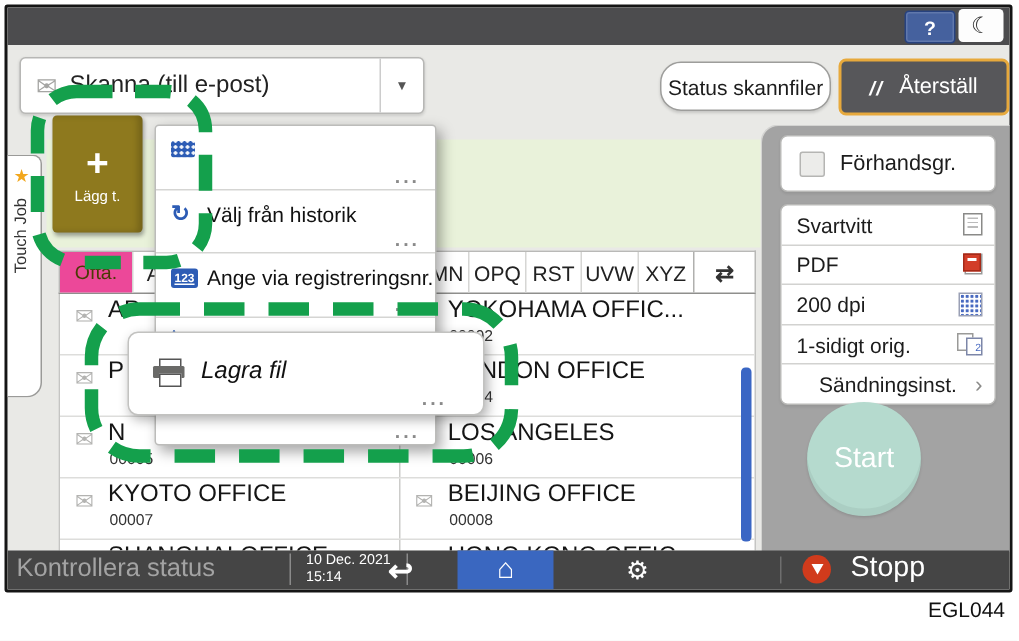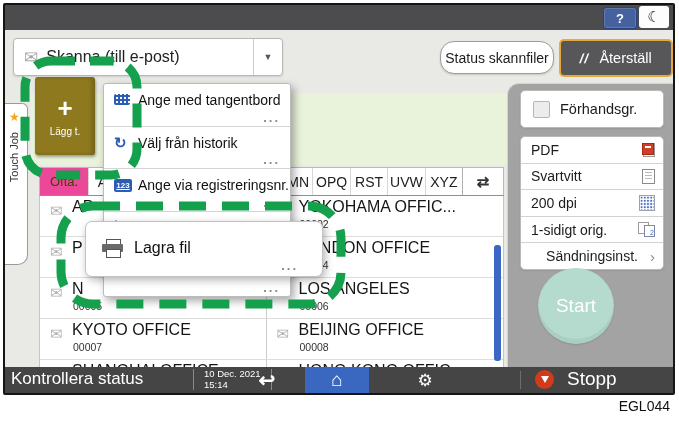--- a/index.html
+++ b/index.html
@@ -79,28 +79,28 @@
   .ic-num{width:18px;height:13px;background:#2d5cb5;border-radius:2px;color:#fff;font-size:8px;font-weight:bold;display:flex;align-items:center;justify-content:center;text-decoration:underline;}
   .ic-search{position:relative;width:10px;height:10px;border:2.5px solid #2d5cb5;border-radius:50%;}
   .ic-search::after{content:"";position:absolute;right:-3px;bottom:-4px;width:3px;height:7px;background:#2d5cb5;transform:rotate(-45deg);}
   
   .ic-print{position:relative;width:22px;height:18px;}
   .ic-print .pp{position:absolute;left:4px;top:0;width:13px;height:5px;border:1.5px solid #555;background:#fff;}
   .ic-print .pb{position:absolute;left:0;top:5px;width:21px;height:8px;background:#6a6a68;border-radius:1px;}
   .ic-print .po{position:absolute;left:4px;top:10px;width:13px;height:7px;border:1px solid #555;background:#fff;}
   
   .callout{position:absolute;left:80px;top:216px;width:238px;height:56px;background:#fff;border:1px solid #c2c2c0;border-radius:7px;box-shadow:2px 3px 8px rgba(0,0,0,.3);z-index:50;box-sizing:border-box;}
-  .callout .clbl{position:absolute;left:48px;top:17px;font-size:16px;color:#111;}
+  .callout .clbl{position:absolute;left:48px;top:17px;font-size:16px;color:#111;font-style:italic;}
   .callout .cic{position:absolute;left:16px;top:17px;}
   .callout .more{position:absolute;right:24px;bottom:3px;color:#8a8a8a;font-size:13px;font-weight:bold;letter-spacing:2px;}
   
   .hl{position:absolute;z-index:60;pointer-events:none;}
   
   .bottombar{position:absolute;left:0;top:362px;width:668px;height:26px;background:#454545;z-index:70;}
-  .bb-status{position:absolute;left:6px;top:2px;font-size:17px;color:#ffffff;}
+  .bb-status{position:absolute;left:6px;top:2px;font-size:17px;color:#a3a3a3;}
   .bb-date{position:absolute;left:188px;top:2px;padding:0 10px;height:21px;border-left:1px solid #8a8a8a;border-right:1px solid #8a8a8a;color:#fff;font-size:9.5px;line-height:1.15;}
   .bb-back{position:absolute;left:242px;top:0px;width:40px;height:26px;color:#fff;font-size:20px;font-weight:bold;display:flex;align-items:center;justify-content:center;}
   .bb-home{position:absolute;left:300px;top:0;width:64px;height:26px;background:#3a67c0;color:#fff;font-size:19px;font-weight:bold;display:flex;align-items:center;justify-content:center;}
   .bb-gear{position:absolute;left:402px;top:0;width:36px;height:26px;color:#fff;font-size:17px;display:flex;align-items:center;justify-content:center;}
   .bb-div{position:absolute;left:515px;top:4px;width:1px;height:18px;background:#6e6e6e;}
   .bb-stop-ic{position:absolute;left:530px;top:3px;width:19px;height:19px;border-radius:50%;background:#d13b1c;display:flex;align-items:center;justify-content:center;}
   .bb-stop-ic::after{content:"";width:0;height:0;border-left:4px solid transparent;border-right:4px solid transparent;border-top:7px solid #fff;}
   .bb-stop{position:absolute;left:562px;top:1px;font-size:19px;color:#fff;}
   
   .fig-label{position:absolute;left:560px;top:398px;width:110px;text-align:right;font-size:14px;color:#111;}
@@ -225,29 +225,29 @@
       <div class="scrollbar"></div>
     </div>
 
     <div class="sidebar">
       <div class="card card-preview">
         <span class="chk"></span>
         <span class="lbl">Förhandsgr.</span>
       </div>
       <div class="card card-settings">
         <div class="set-row">
+          <span class="lbl">Svartvitt</span>
+          <span class="ric ic-pages"></span>
+        </div>
+        <div class="set-row">
           <span class="lbl">PDF</span>
           <span class="ric ic-pdf">
               <span class="bk"></span>
               <span class="rd"></span>
             </span>
-        </div>
-        <div class="set-row">
-          <span class="lbl">Svartvitt</span>
-          <span class="ric ic-pages"></span>
         </div>
         <div class="set-row">
           <span class="lbl">200 dpi</span>
           <span class="ric ic-dpi"></span>
         </div>
         <div class="set-row">
           <span class="lbl">1-sidigt orig.</span>
           <span class="ric ic-dup">
               <span class="p1"></span>
               <span class="p2">2</span>
@@ -257,21 +257,20 @@
           <span class="lbl">Sändningsinst.</span>
           <span class="chev">›</span>
         </div>
       </div>
       <div class="start-btn">Start</div>
     </div>
 
     <div class="menu">
       <div class="menu-item">
         <span class="mic ic-kbd"></span>
-        <span class="mlbl">Ange med tangentbord</span>
         <span class="more">...</span>
       </div>
       <div class="menu-item">
         <span class="mic ic-hist">↻</span>
         <span class="mlbl">Välj från historik</span>
         <span class="more">...</span>
       </div>
       <div class="menu-item">
         <span class="mic ic-num">123</span>
         <span class="mlbl">Ange via registreringsnr.</span>

